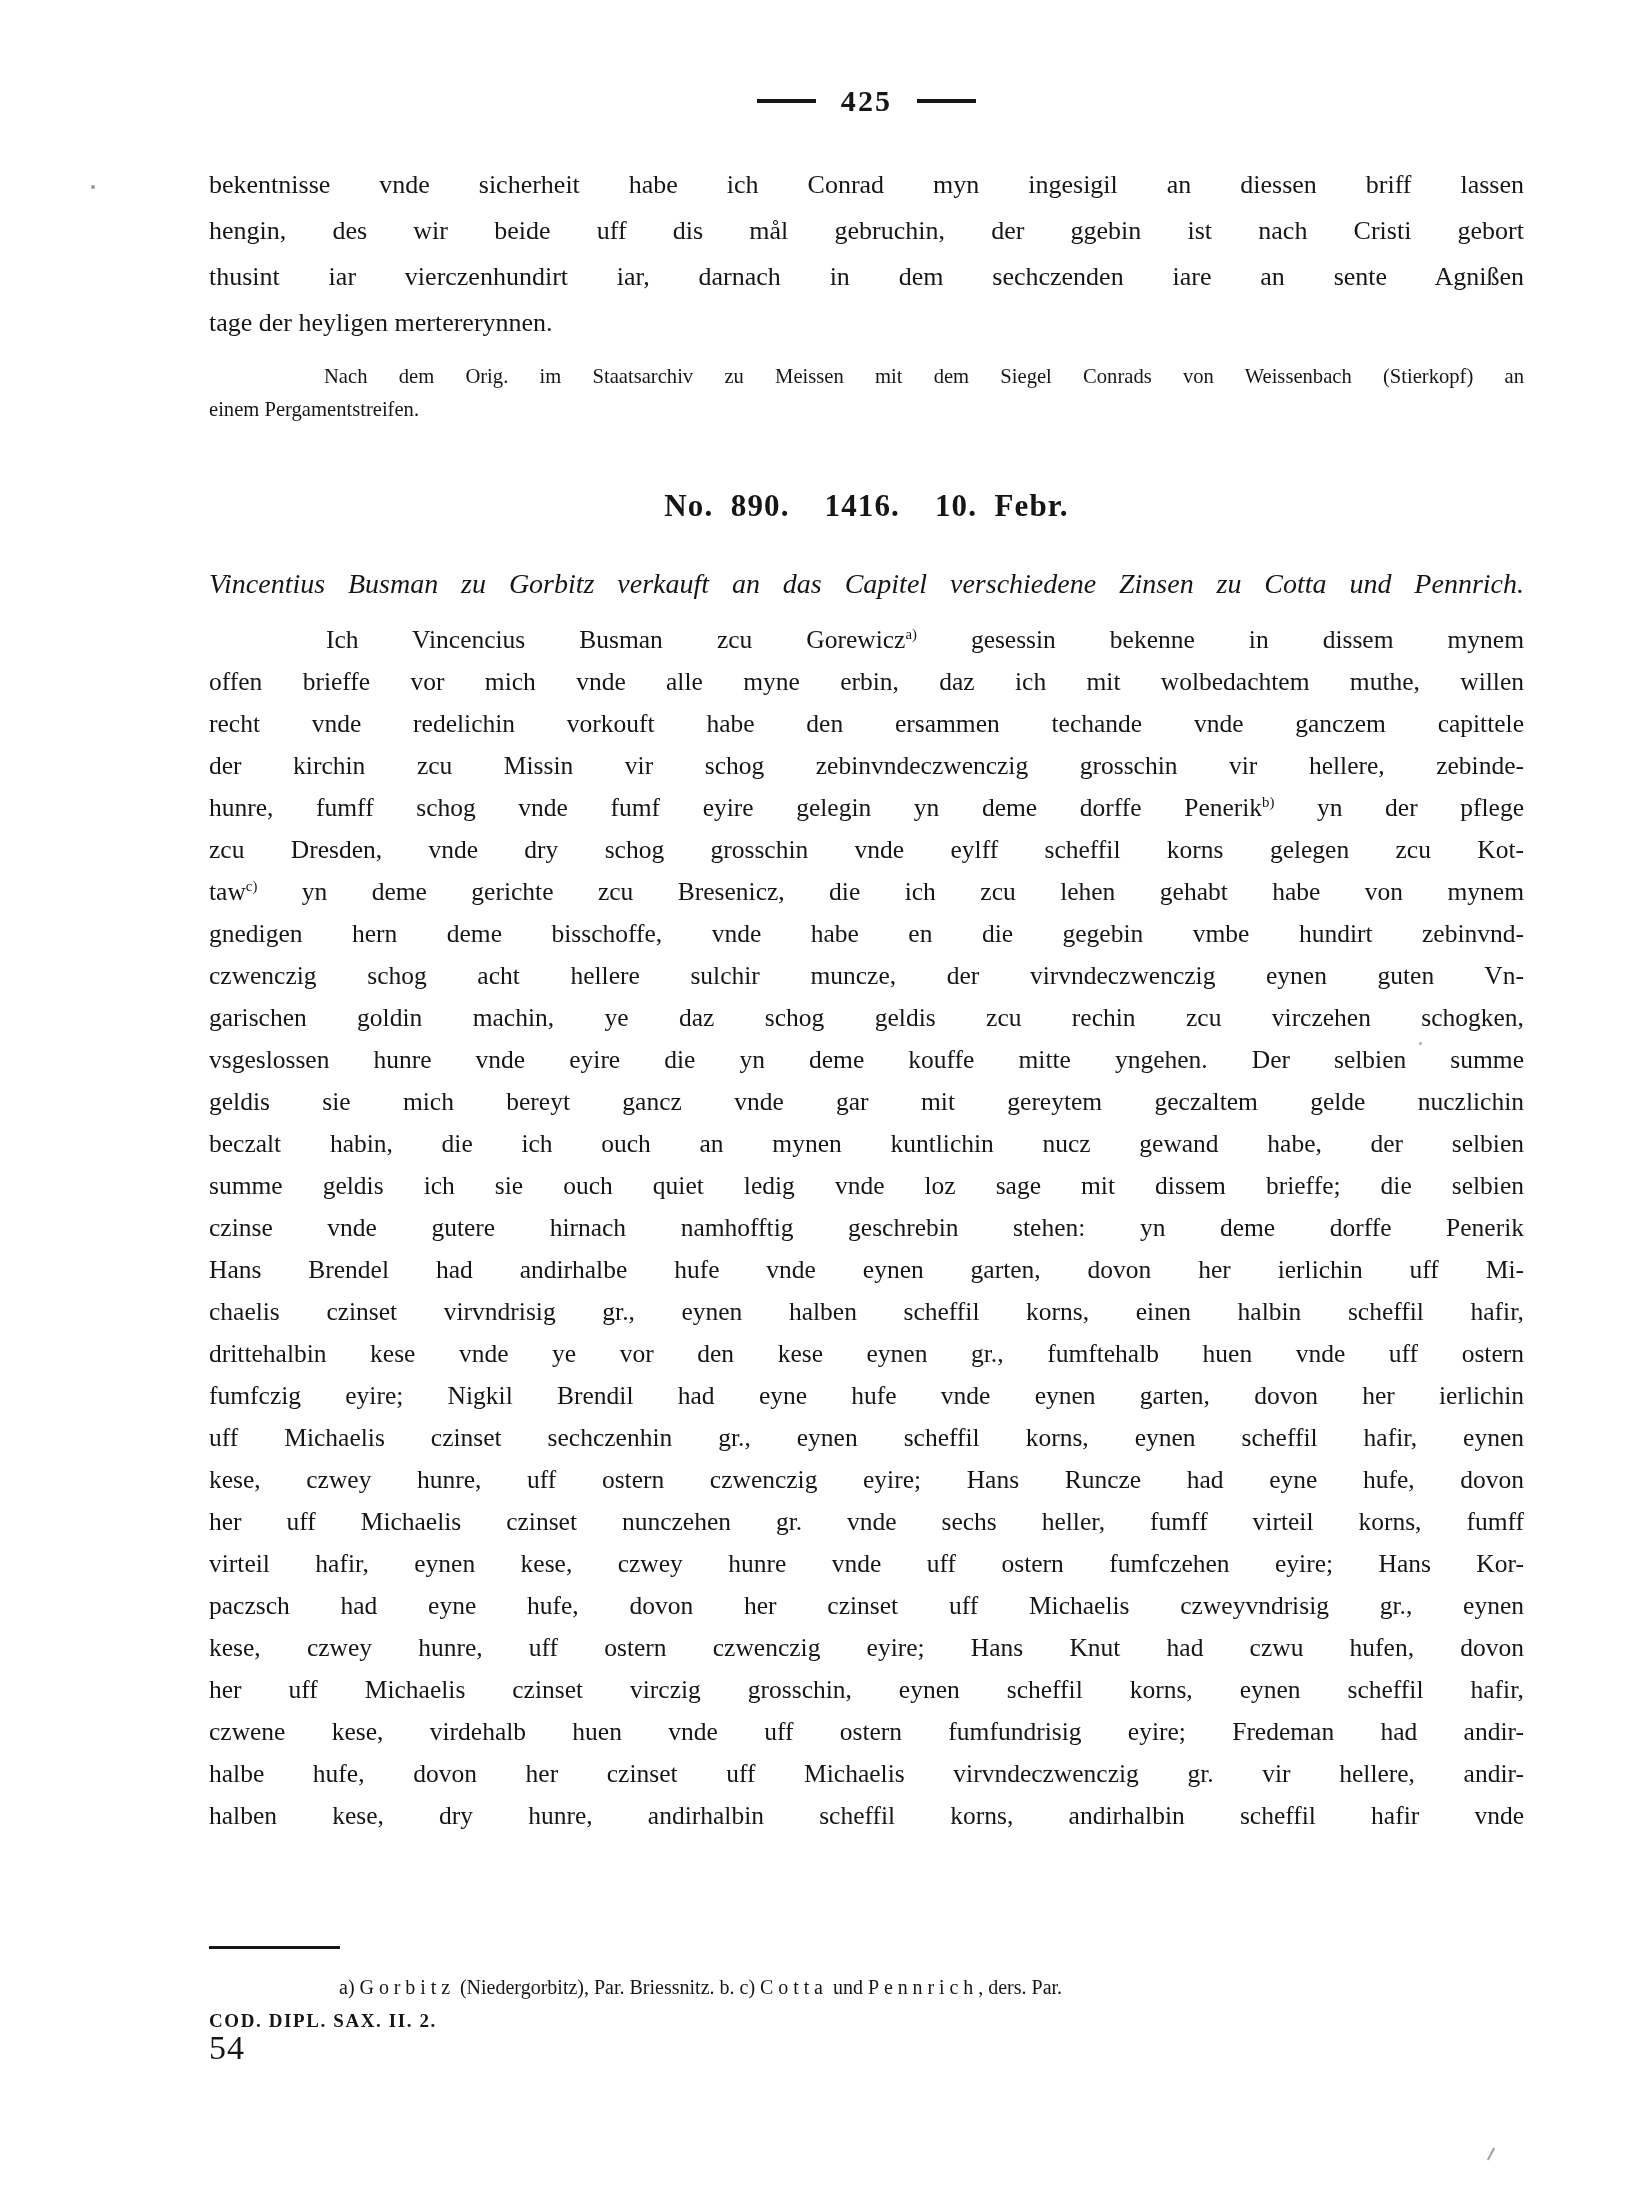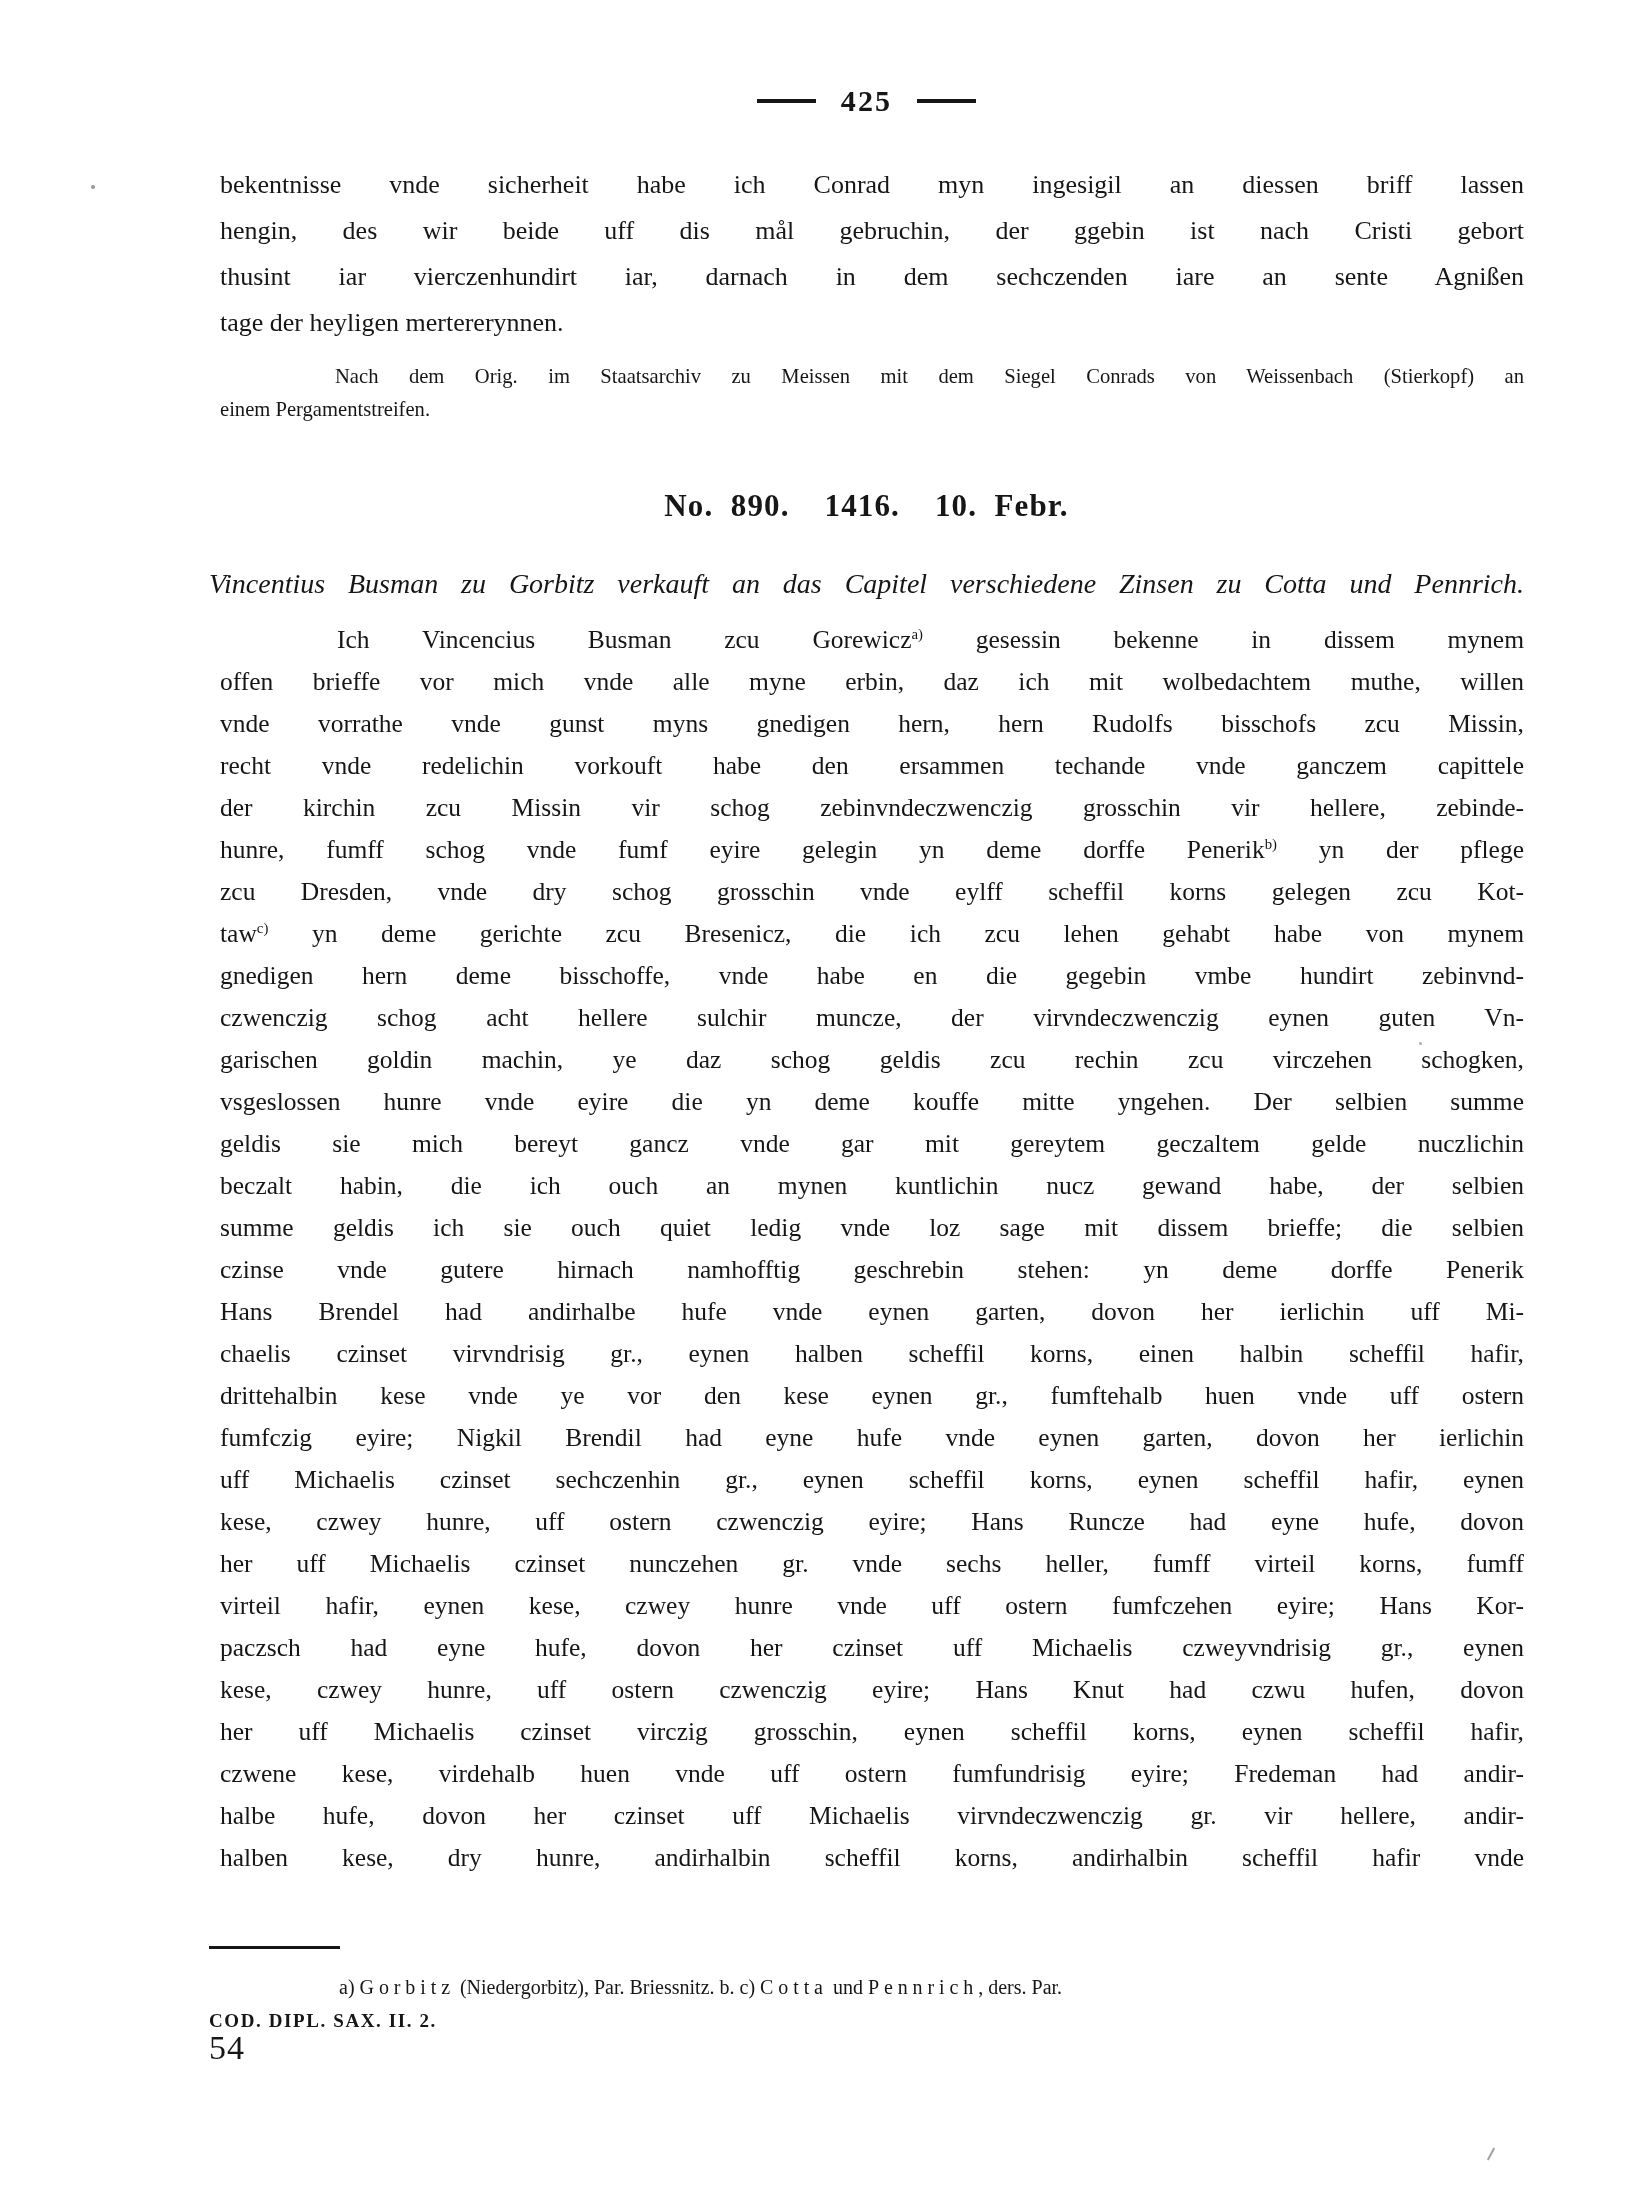--- a/index.html
+++ b/index.html
@@ -17,21 +17,20 @@
   
   .pagenum-row{top:86px;display:flex;align-items:center;justify-content:center;gap:25px;}
   .rule-dash{width:59px;height:3.8px;background:#161616;}
   .pagenum{font-size:30px;font-weight:bold;letter-spacing:2.2px;line-height:1;}
 
   
   .tline{
     text-align:justify;
     text-align-last:justify;
     white-space:normal;
-    margin-left:11px;
   }
   .tline.lastleft{text-align-last:left;}
   .para1{top:162px;font-size:26px;line-height:46px;}
   .note{top:360px;font-size:20.6px;line-height:33px;}
   .note .tline:first-child{text-indent:115px;}
   .body-text{top:619px;font-size:25.5px;line-height:42px;}
   .body-text .tline:first-child{text-indent:117px;}
   sup{font-size:58%;vertical-align:super;line-height:0;}
 
   
@@ -82,21 +81,20 @@
       <div class="tline lastleft">einem Pergamentstreifen.</div>
     </div>
 
   <div class="block entry-heading">No. 890.  1416.  10. Febr.</div>
 
   <div class="block entry-subtitle">Vincentius Busman zu Gorbitz verkauft an das Capitel verschiedene Zinsen zu Cotta und Pennrich.</div>
 
   <div class="block body-text">
       <div class="tline">Ich Vincencius Busman zcu Gorewicz<sup>a)</sup> gesessin bekenne in dissem mynem</div>
       <div class="tline">offen brieffe vor mich vnde alle myne erbin, daz ich mit wolbedachtem muthe, willen</div>
-      <div class="tline">vnde vorrathe vnde gunst myns gnedigen hern, hern Rudolfs bisschofs zcu Missin,</div>
       <div class="tline">recht vnde redelichin vorkouft habe den ersammen techande vnde ganczem capittele</div>
       <div class="tline">der kirchin zcu Missin vir schog zebinvndeczwenczig grosschin vir hellere, zebinde-</div>
       <div class="tline">hunre, fumff schog vnde fumf eyire gelegin yn deme dorffe Penerik<sup>b)</sup> yn der pflege</div>
       <div class="tline">zcu Dresden, vnde dry schog grosschin vnde eylff scheffil korns gelegen zcu Kot-</div>
       <div class="tline">taw<sup>c)</sup> yn deme gerichte zcu Bresenicz, die ich zcu lehen gehabt habe von mynem</div>
       <div class="tline">gnedigen hern deme bisschoffe, vnde habe en die gegebin vmbe hundirt zebinvnd-</div>
       <div class="tline">czwenczig schog acht hellere sulchir muncze, der virvndeczwenczig eynen guten Vn-</div>
       <div class="tline">garischen goldin machin, ye daz schog geldis zcu rechin zcu virczehen schogken,</div>
       <div class="tline">vsgeslossen hunre vnde eyire die yn deme kouffe mitte yngehen. Der selbien summe</div>
       <div class="tline">geldis sie mich bereyt gancz vnde gar mit gereytem geczaltem gelde nuczlichin</div>

